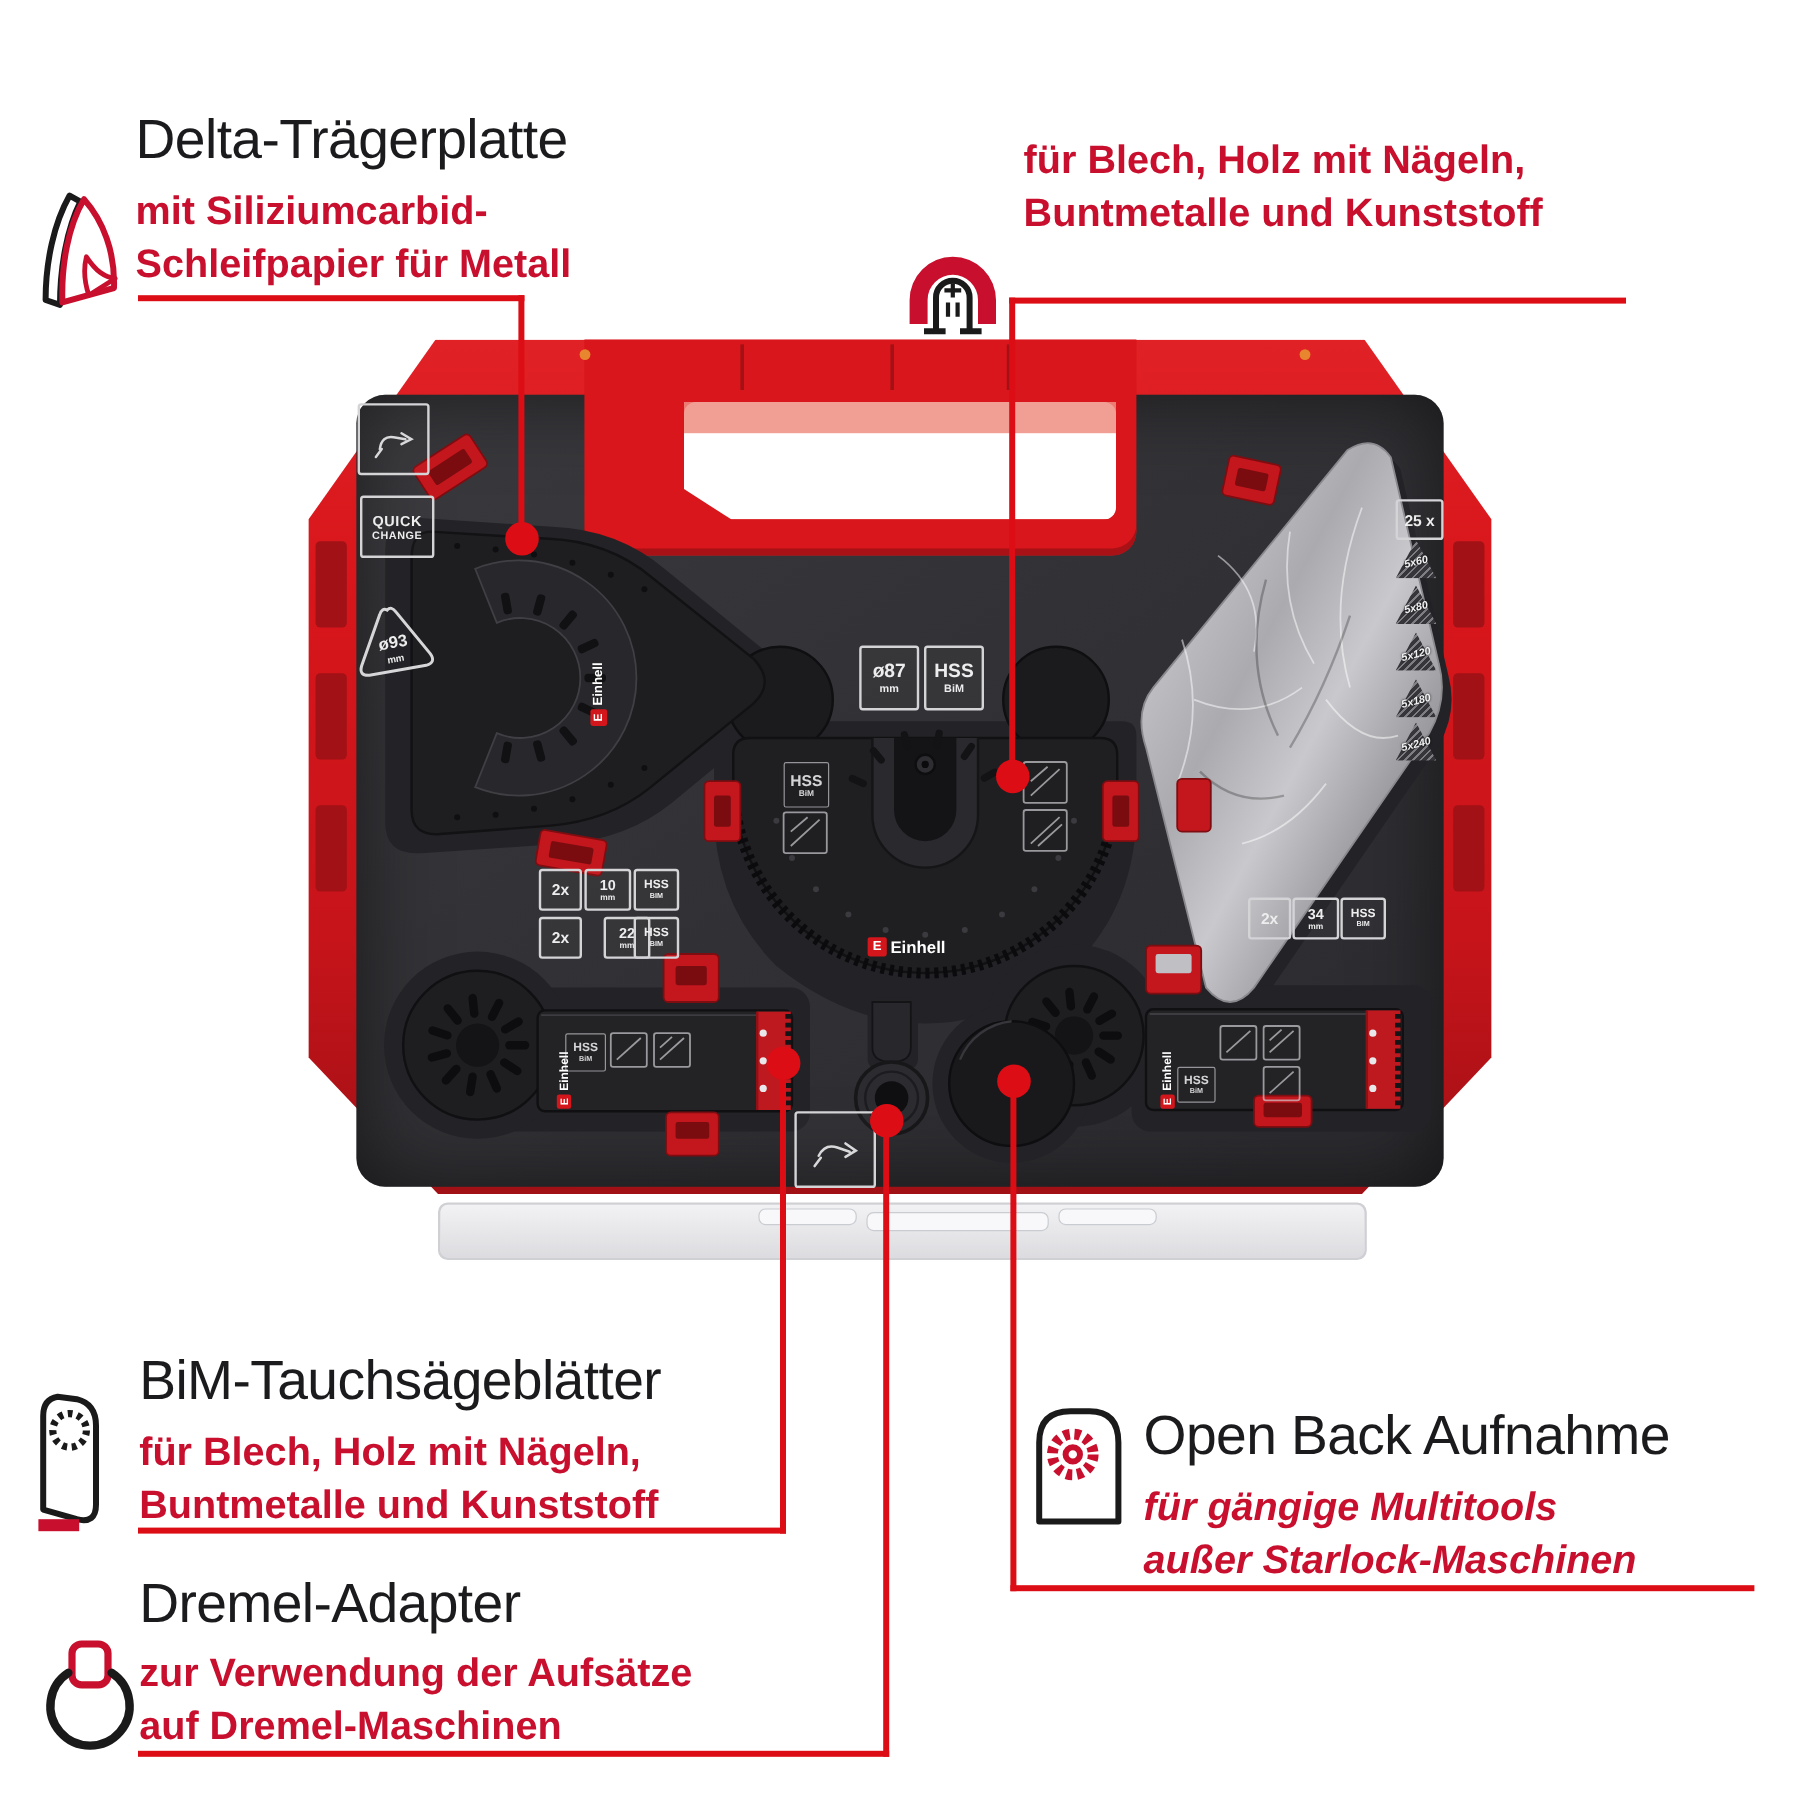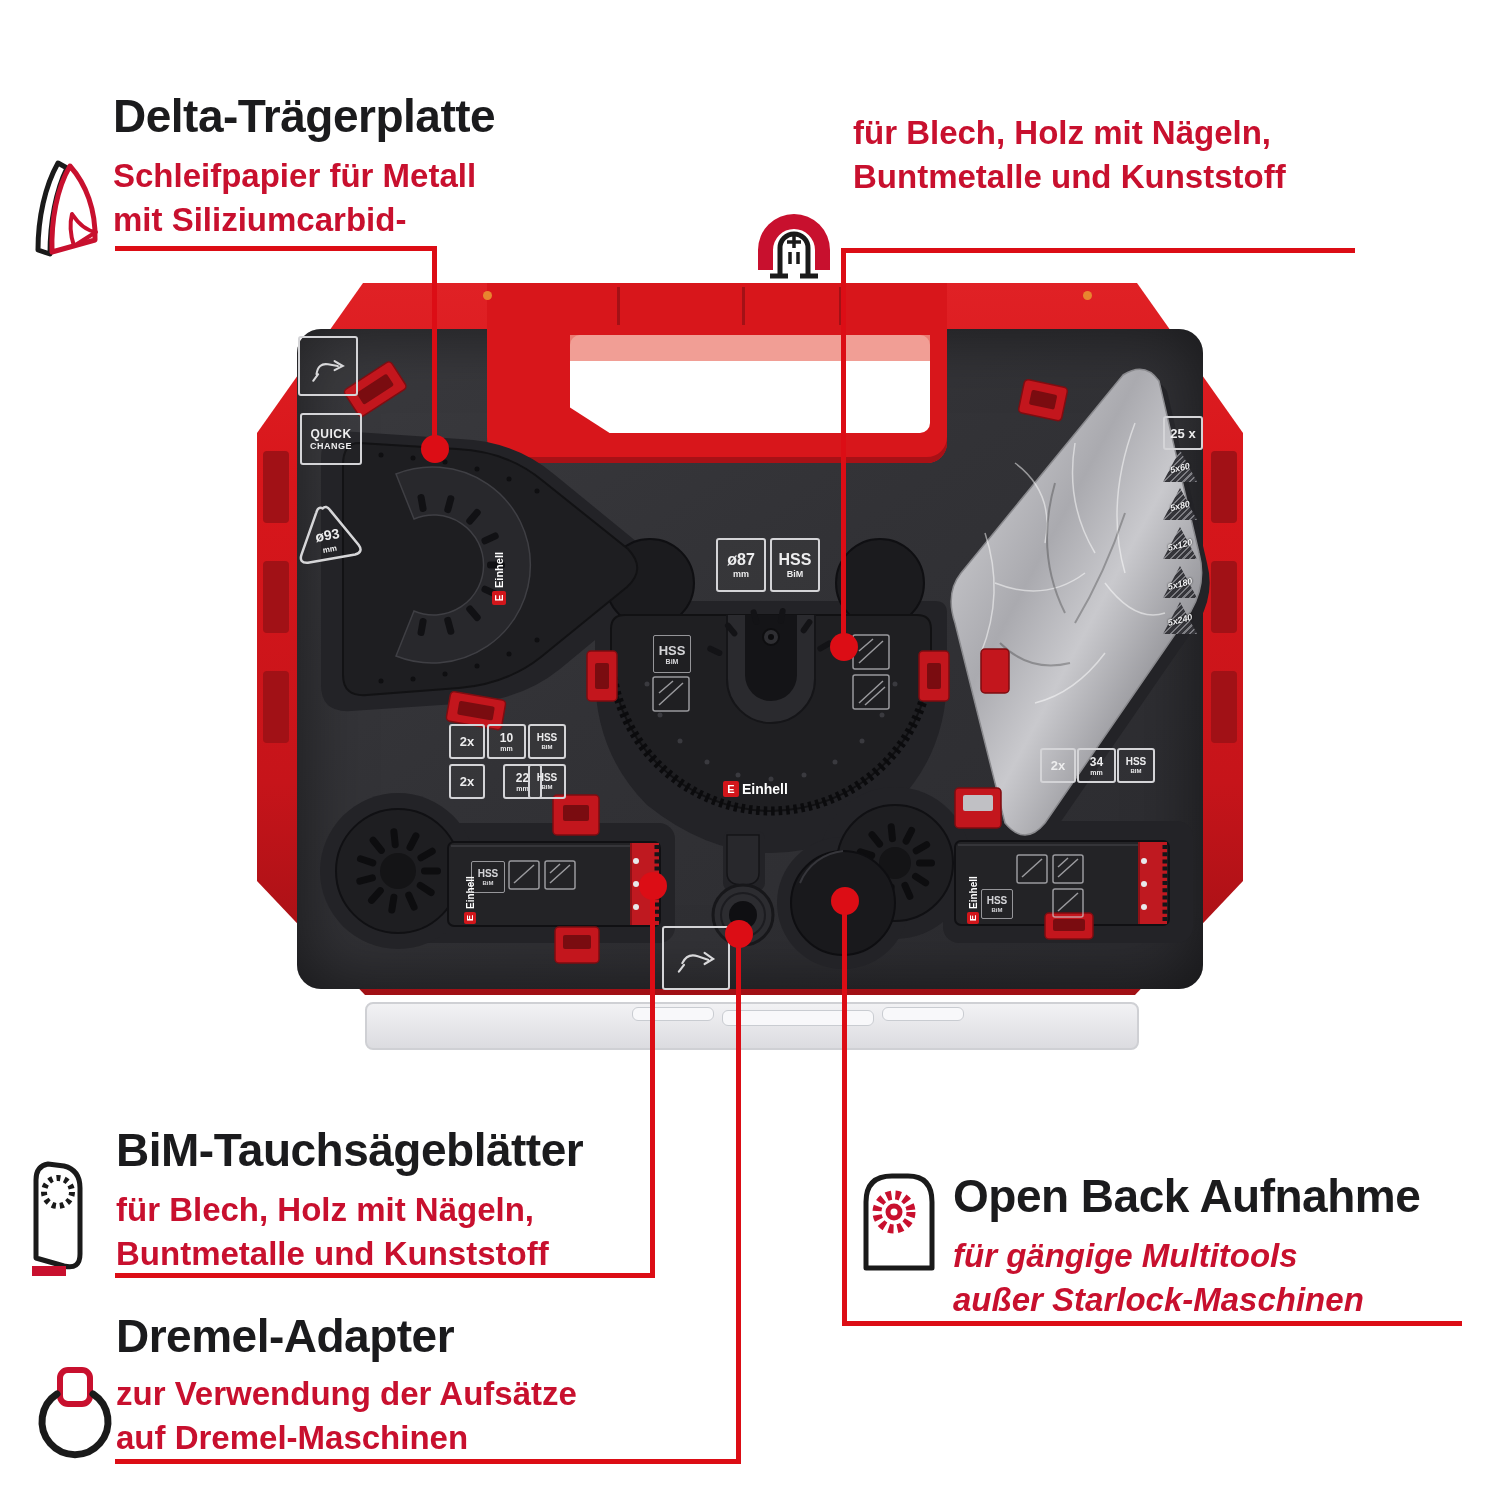--- a/index.html
+++ b/index.html
@@ -1,19 +1,19 @@
 <!DOCTYPE html>
 <html><head>
 <meta charset="utf-8">
 <style>
   html,body{margin:0;padding:0;background:#fff;}
   .canvas{position:relative;width:1500px;height:1500px;background:#ffffff;overflow:hidden;
           font-family:"Liberation Sans",sans-serif;}
   
-  .title{font-weight:700;font-size:46px;line-height:1.05;color:#1b1b1d;letter-spacing:-0.5px;white-space:nowrap;}
+  .title{font-weight:400;font-size:46px;line-height:1.05;color:#1b1b1d;letter-spacing:-0.5px;white-space:nowrap;}
   .sub{font-weight:700;font-size:33px;line-height:44px;color:#c8102e;white-space:nowrap;}
   .leader{position:absolute;background:#dc0d15;z-index:40;}
   .dot{position:absolute;width:28px;height:28px;border-radius:50%;background:#dc0d15;z-index:41;}
   .annblock{position:absolute;z-index:50;}
   
   .case{position:absolute;left:255px;top:283px;width:990px;height:765px;}
   .shell{position:absolute;left:0;top:0;width:990px;height:714px;
          background:linear-gradient(180deg,#e02125 0%,#d8161b 28%,#c6141a 70%,#a01015 100%);
          clip-path:polygon(108px 0px,882px 0px,988px 150px,988px 598px,880px 712px,110px 712px,2px 598px,2px 150px);}
   .railslot{position:absolute;width:26px;height:72px;background:#a11116;border-radius:4px;}
@@ -421,22 +421,22 @@
   <div class="annblock" style="left:26px;top:158px;">
     <svg width="74" height="100" viewBox="0 0 74 100">
       <path d="M32 5 C19 28 12 60 12 92 L24 96 C24 64 30 32 41 10 Z" fill="none" stroke="#1a1a1a" stroke-width="5" stroke-linejoin="round"></path>
       <path d="M44 8 C60 26 70 52 69 82 L26 94 C25 62 31 30 44 8 Z" fill="none" stroke="#c8102e" stroke-width="5" stroke-linejoin="round"></path>
       <path d="M46 56 C54 68 61 73 70 74 L48 88 C44 76 44 64 46 56 Z" fill="#ffffff" stroke="#c8102e" stroke-width="4" stroke-linejoin="round"></path>
     </svg>
   </div>
   <div class="annblock" style="left:113px;top:92px;">
     <div class="title">Delta-Trägerplatte</div>
     <div class="sub" style="margin-top:14px;">
+      <div>mit Siliziumcarbid-</div>
       <div>Schleifpapier für Metall</div>
-      <div>mit Siliziumcarbid-</div>
     </div>
   </div>
 
   <div class="annblock" style="left:752px;top:192px;">
     <svg width="84" height="88" viewBox="0 0 84 88">
       <path d="M6 78 V58 A36 36 0 0 1 78 58 V78 H63 V58 A21 21 0 0 0 21 58 V78 Z" fill="#c8102e"></path>
       <path d="M28 84 V56 A14 14 0 0 1 56 56 V84" fill="none" stroke="#1a1a1a" stroke-width="5"></path>
       <path d="M18 84 H36 M48 84 H66" stroke="#1a1a1a" stroke-width="5"></path>
       <path d="M42 44 V56 M35 50 H49 M38 60 V72 M46 60 V72" stroke="#1a1a1a" stroke-width="3.5"></path>
     </svg>

